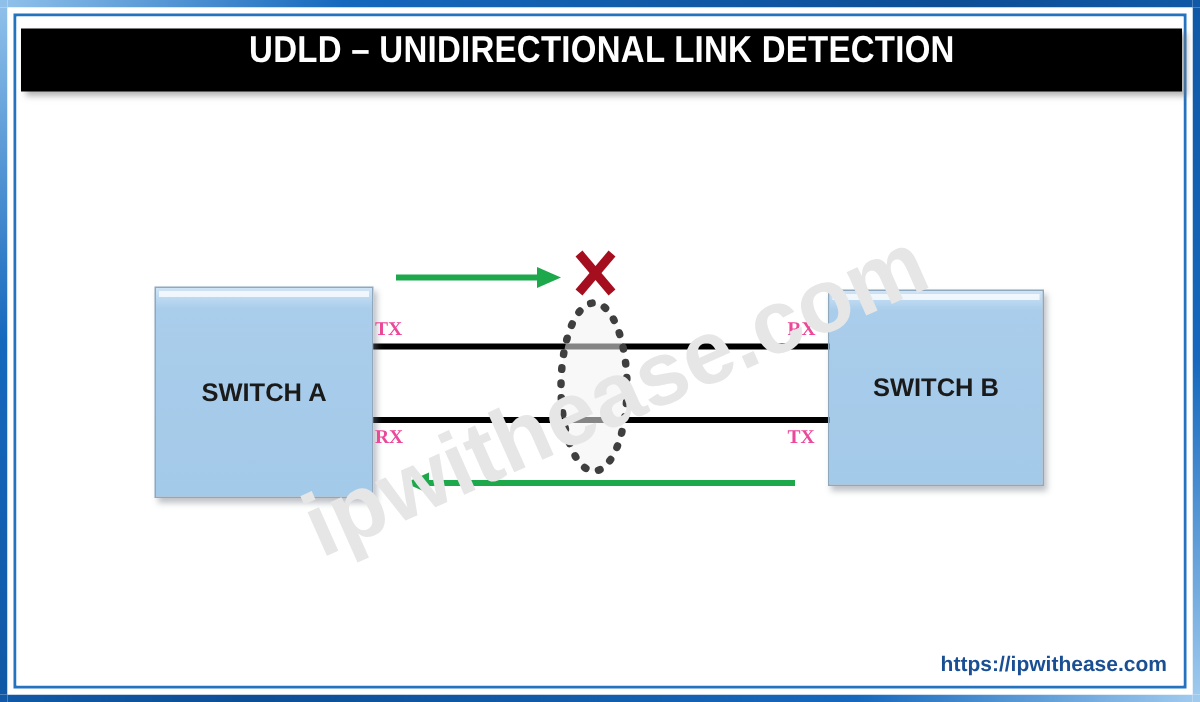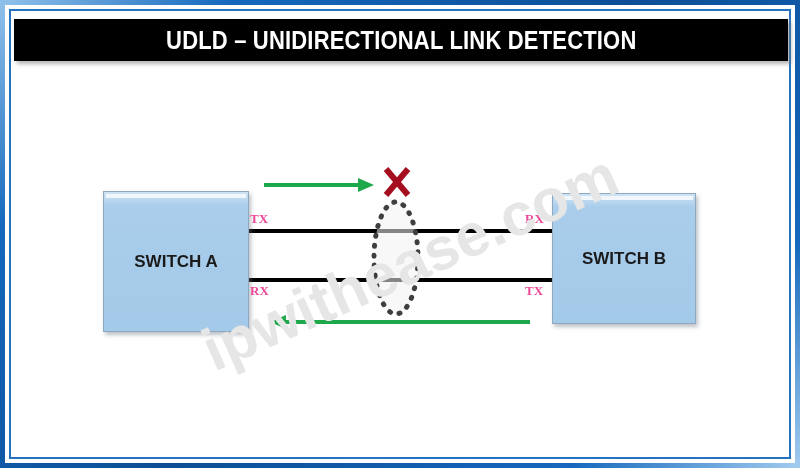--- a/index.html
+++ b/index.html
@@ -51,21 +51,20 @@
   
   .title-bar {
     position: absolute;
     left: 14px;
     top: 19px;
     width: 774px;
     height: 42px;
     background: #000000;
     box-shadow: 3px 3px 4px rgba(120,120,120,0.55);
     display: flex;
-    align-items: center;
     justify-content: center;
   }
   .title-text {
     color: #ffffff;
     font-family: "Liberation Sans", sans-serif;
     font-size: 25px;
     font-weight: bold;
     letter-spacing: 0.2px;
     transform: scaleX(0.88);
     white-space: nowrap;
@@ -236,14 +235,15 @@
       <polygon points="18,2 2,9 18,16" fill="#1da84c"></polygon>
     </svg>
 
     <svg id="fail-x" width="32" height="34" viewBox="0 0 32 34">
       <line x1="5" y1="4" x2="27" y2="30" stroke="#a50e1e" stroke-width="6" stroke-linecap="butt"></line>
       <line x1="27" y1="4" x2="5" y2="30" stroke="#a50e1e" stroke-width="6" stroke-linecap="butt"></line>
     </svg>
 
   </div>
 
+  <div class="footer-url">https://ipwithease.com</div>
 
 </div>
 
 </body></html>

